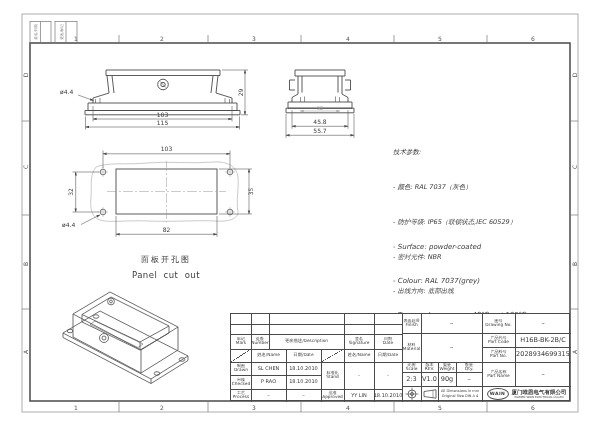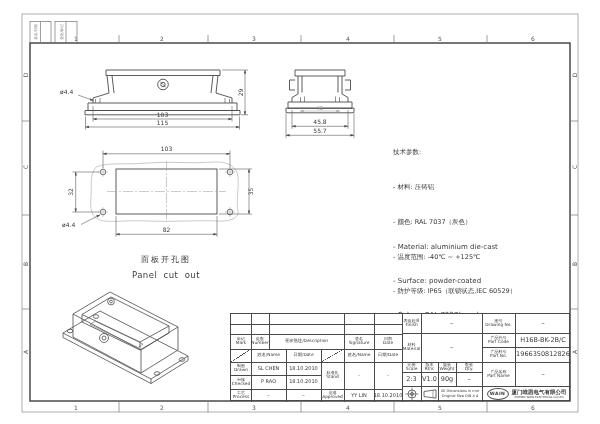--- a/index.html
+++ b/index.html
@@ -6,21 +6,21 @@
   #page{position:relative;width:600px;height:424px;background:#fff;overflow:hidden;
         font-family:"DejaVu Sans",sans-serif;color:#3a3a3a;}
   svg text{font-family:"DejaVu Sans",sans-serif;fill:#3a3a3a;}
   .dim{font-size:6px;}
   .dimsm{font-size:5px;fill:#9a9a9a;}
   .gridref{font-size:6px;fill:#555;}
   .cap-zh{font-size:8px;letter-spacing:2px;}
   .cap-en{font-size:8.5px;letter-spacing:.5px;word-spacing:3px;}
   .stamp{font-size:3.6px;fill:#777;}
   
-  .notes{position:absolute;line-height:11.6px;white-space:pre;}
+  .notes{position:absolute;line-height:11.6px;white-space:pre;font-style:italic;}
   .notes.zh{left:393px;top:124px;font-size:6.5px;}
   .notes.en{left:393px;top:220px;font-size:7px;line-height:11.2px;}
   
   #tb{position:absolute;left:230px;top:313px;width:340px;height:88px;
       border:1px solid #4a4a4a;box-sizing:border-box;background:#fff;}
   #tb .vl{position:absolute;width:1px;background:#4a4a4a;}
   #tb .hl{position:absolute;height:1px;background:#4a4a4a;}
   #tb .cell{position:absolute;display:flex;flex-direction:column;align-items:center;
             justify-content:center;text-align:center;line-height:1.05;overflow:hidden;}
   #tb .zh{font-size:4px;}
@@ -193,30 +193,27 @@
     <ellipse cx="182" cy="359.5" rx="2.8" ry="1.8"></ellipse>
     <circle cx="104" cy="338" r="4.5"></circle>
     <circle cx="104" cy="338" r="2"></circle>
     <circle cx="111" cy="301.5" r="3.4"></circle>
     <circle cx="111" cy="301.5" r="1.4"></circle>
   </g>
 </svg>
 
 <div class="notes zh">
   <div>技术参数:</div>
-  <div>- 材料: 压铸铝</div>
   <div>- 颜色: RAL 7037（灰色）</div>
-  <div>- 温度范围: -40℃ ~ +125℃</div>
   <div>- 防护等级: IP65（联锁状态,IEC 60529）</div>
   <div>- 密封元件: NBR</div>
   <div>- 出线方向: 底部出线</div>
 </div>
 
 <div class="notes en">
-  <div>- Material: aluminium die-cast</div>
   <div>- Surface: powder-coated</div>
   <div>- Colour: RAL 7037(grey)</div>
   <div>- Temperature range: -40℃ ~ +125℃</div>
   
   
   
 </div>
 
 <div id="tb">
   <div>
@@ -327,21 +324,21 @@
   <div class="cell val" style="left:190px;top:19px;width:61px;height:29px;">–</div>
   <div class="cell" style="left:251px;top:19px;width:33px;height:14px;">
     <span class="zh">产品代号</span>
     <span class="en">Part Code</span>
   </div>
   <div class="cell val" style="left:284px;top:19px;width:56px;height:14px;text-align:center;">H16B-BK-2B/C</div>
   <div class="cell" style="left:251px;top:33px;width:33px;height:15px;">
     <span class="zh">产品料号</span>
     <span class="en">Part No.</span>
   </div>
-  <div class="cell val" style="left:284px;top:33px;width:56px;height:15px;">1966350812826</div>
+  <div class="cell val" style="left:284px;top:33px;width:56px;height:15px;">2028934699315</div>
 
   <div class="cell" style="left:171px;top:48px;width:19px;height:10px;">
     <span class="zh">比例</span>
     <span class="en">Scale</span>
   </div>
   <div class="cell val" style="left:171px;top:58px;width:19px;height:14px;">2:3</div>
   <div class="cell" style="left:190px;top:48px;width:17px;height:10px;">
     <span class="zh">版本</span>
     <span class="en">REV.</span>
   </div>

